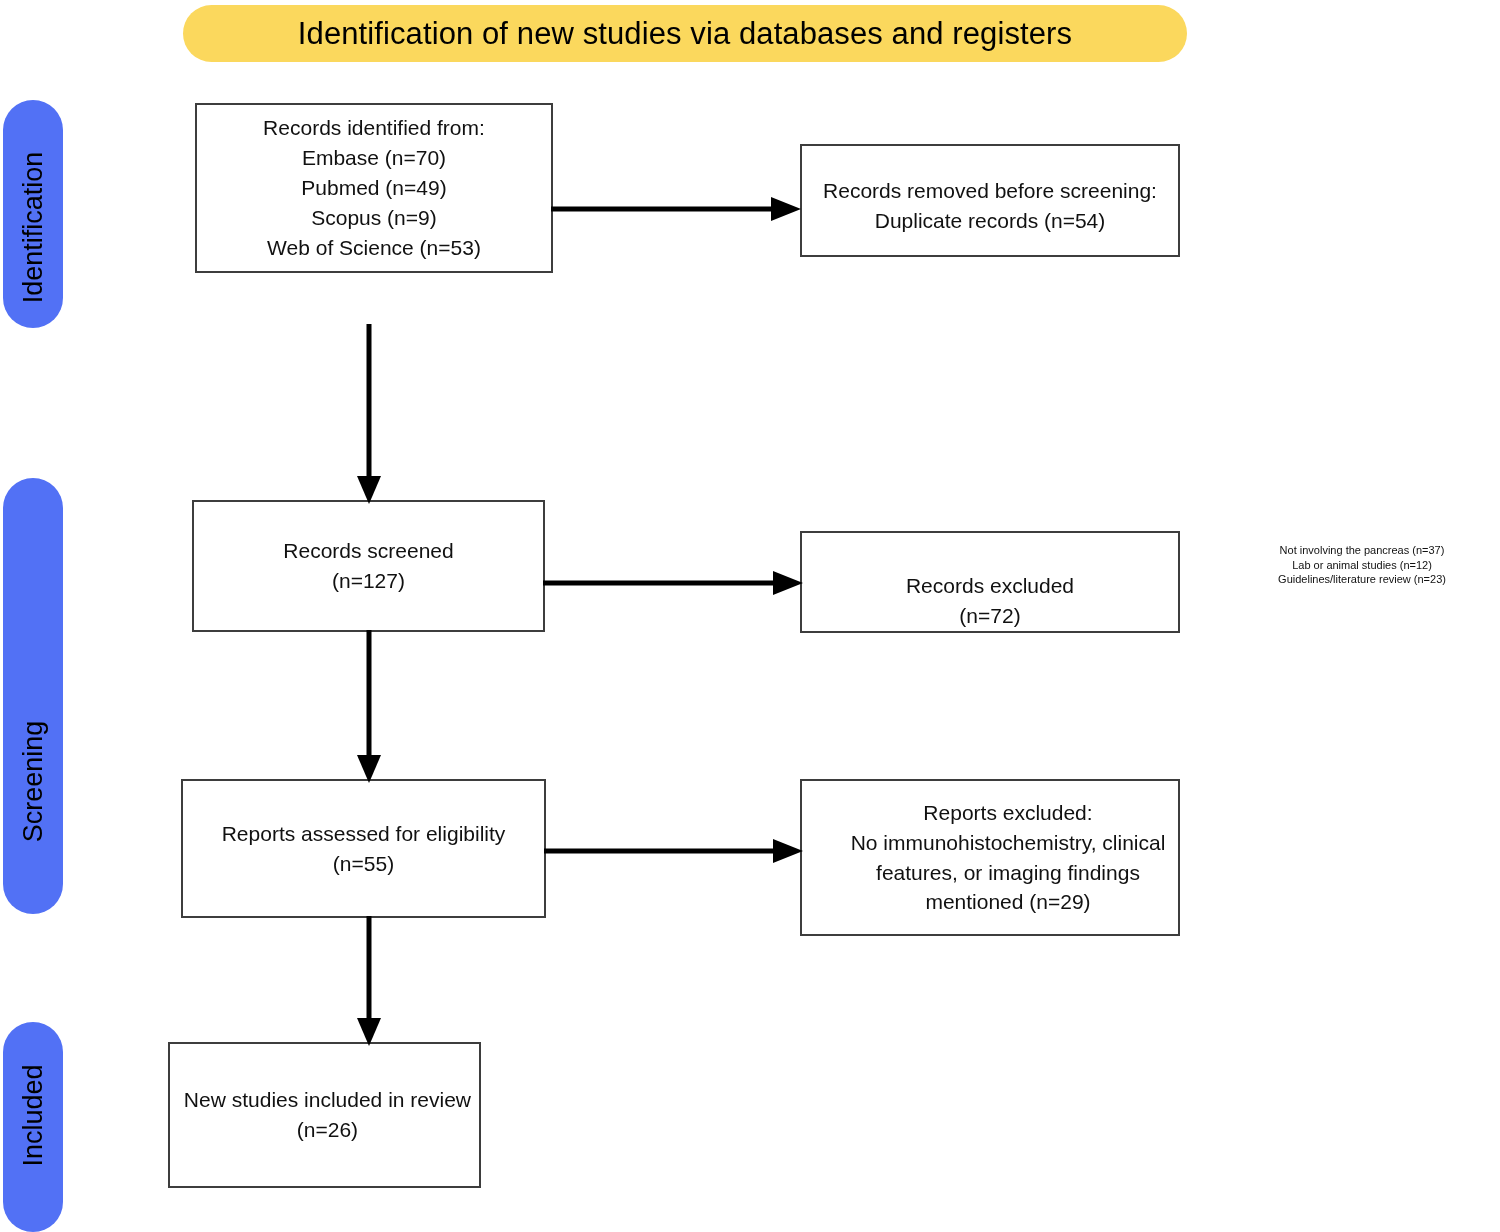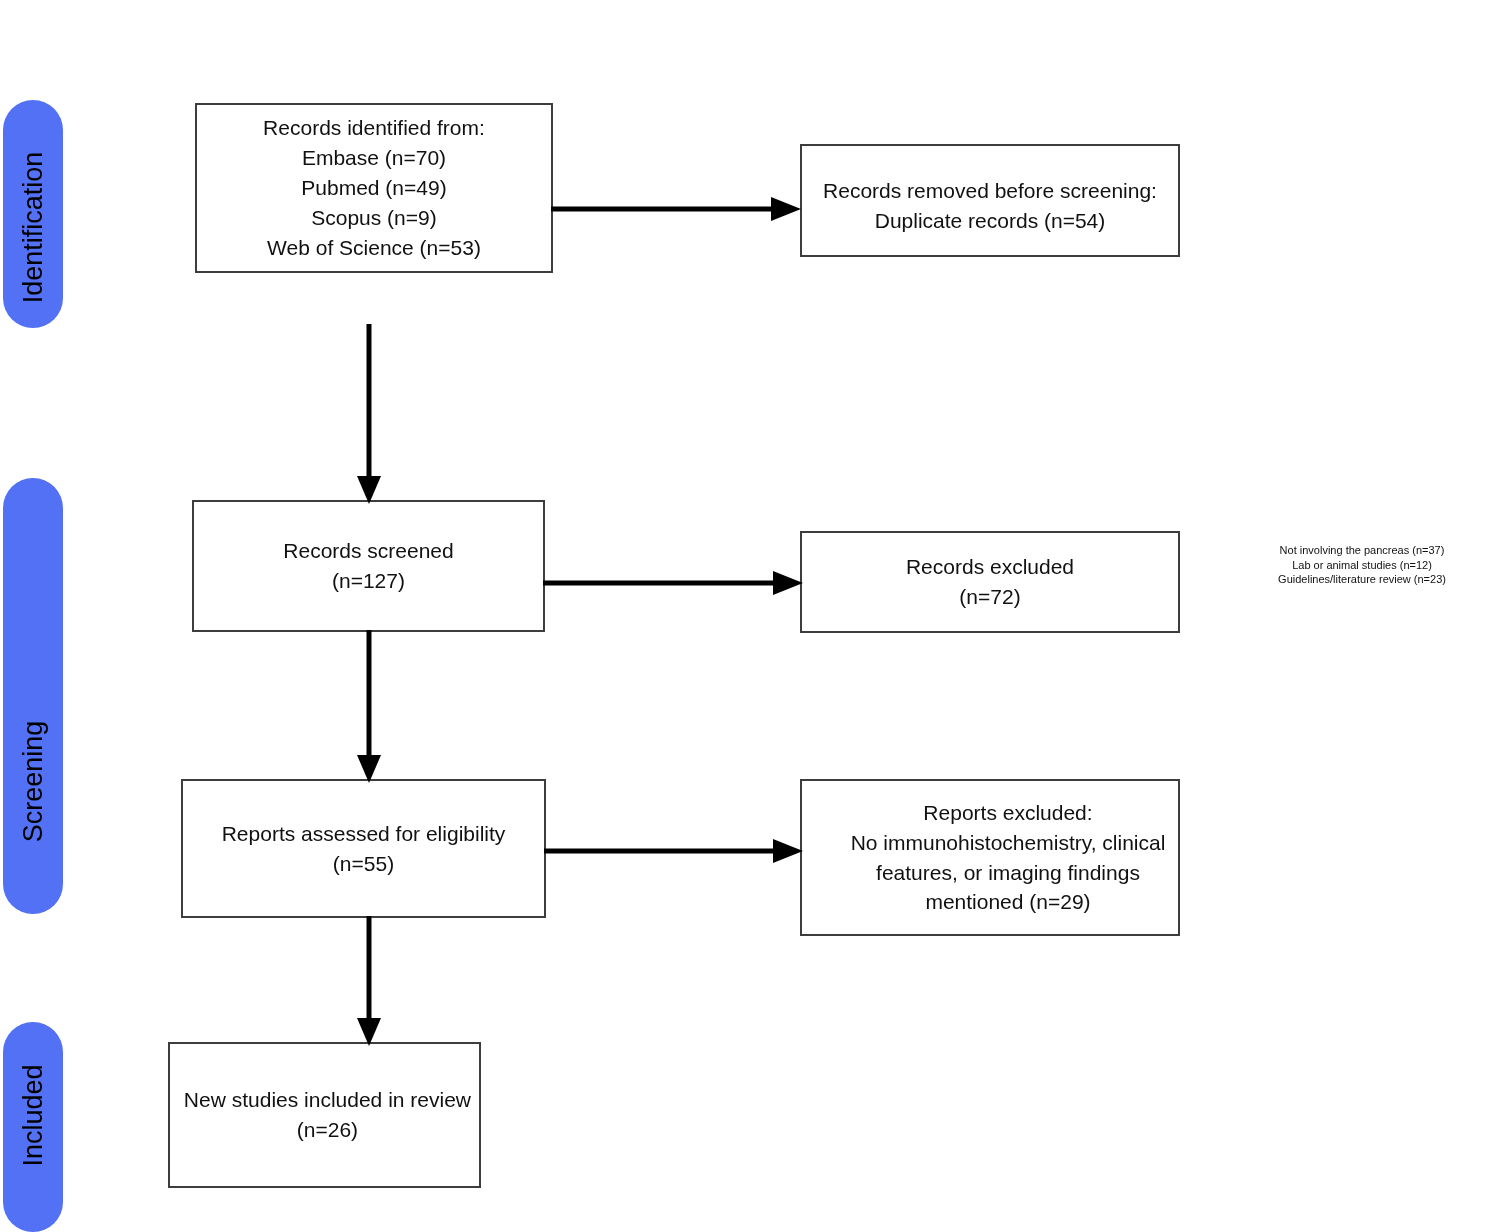--- a/index.html
+++ b/index.html
@@ -82,21 +82,21 @@
     color: #111111;
     line-height: 1.42;
     padding: 0 8px;
     white-space: pre-line;
   }
 
   #box-identified   { left: 195px; top: 103px;  width: 358px; height: 170px; }
   #box-identified .flow-box-text { text-align: center; }
   #box-removed      { left: 800px; top: 144px;  width: 380px; height: 113px; align-items: flex-start; padding-top: 30px; }
   #box-screened     { left: 192px; top: 500px;  width: 353px; height: 132px; }
-  #box-excluded     { left: 800px; top: 531px;  width: 380px; height: 102px; }
+  #box-excluded     { left: 800px; top: 531px;  width: 380px; height: 102px; align-items: flex-end; }
   #box-assessed     { left: 181px; top: 779px;  width: 365px; height: 139px; justify-content: center; }
   #box-reports-excl { left: 800px; top: 779px;  width: 380px; height: 157px; padding-left: 36px; }
   #box-included     { left: 168px; top: 1042px; width: 313px; height: 146px; justify-content: flex-end; }
 
   
   .side-note {
     position: absolute;
     left: 1224px;
     top: 543px;
     width: 276px;
@@ -118,20 +118,23 @@
   #arrow-v3 { left: 356px; top: 916px;  width: 26px; height: 130px; }
   #arrow-h1 { left: 551px; top: 196px;  width: 250px; height: 26px; }
   #arrow-h2 { left: 543px; top: 570px;  width: 260px; height: 26px; }
   #arrow-h3 { left: 544px; top: 838px;  width: 259px; height: 26px; }
 </style>
 </head>
 <body>
 
 <div id="canvas">
 
+  <div class="header-pill">
+    <span class="header-pill-text">Identification of new studies via databases and registers</span>
+  </div>
 
   <div class="stage-pill" id="stage-identification">
     <span class="stage-pill-text">Identification</span>
   </div>
 
   <div class="stage-pill" id="stage-screening">
     <span class="stage-pill-text">Screening</span>
   </div>
 
   <div class="stage-pill" id="stage-included">

